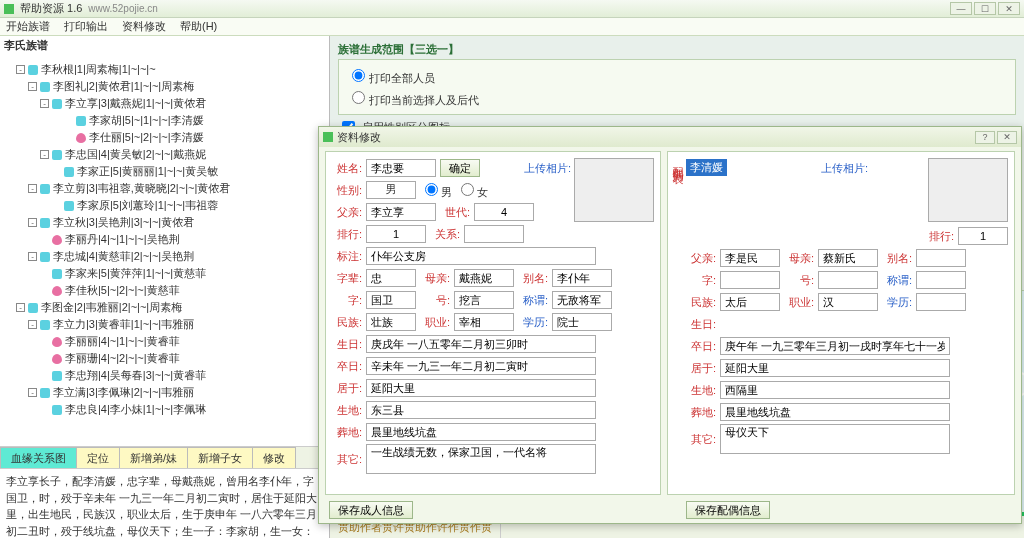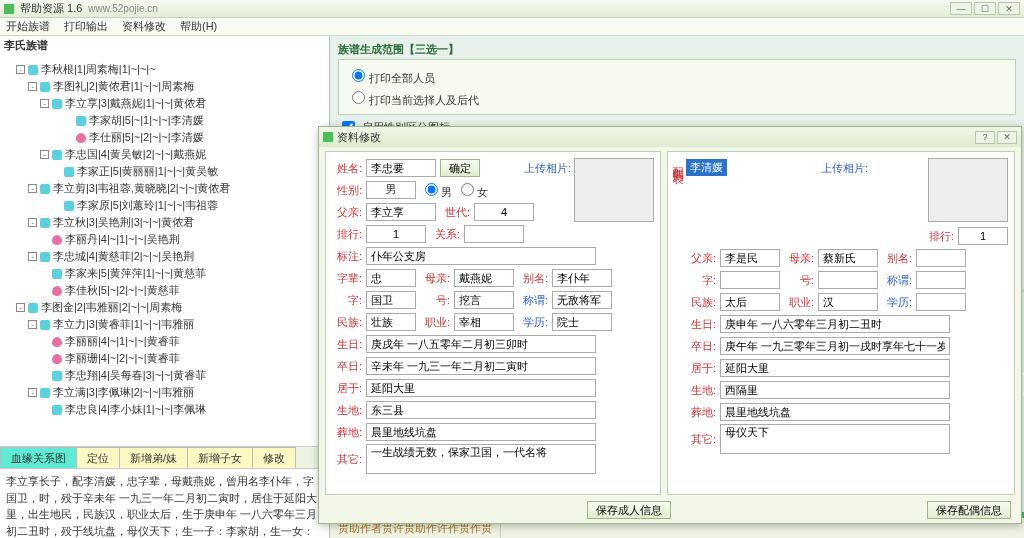--- a/index.html
+++ b/index.html
@@ -28,38 +28,38 @@
   .rp-title { margin:6px 8px 2px; font-weight:bold; color:#2b6f37;}
   .rp-box { margin:2px 8px; border:1px solid #bcd2b0; background:#f6faf1; padding:4px 8px;}
   .rp-box label{display:block; margin:2px 0;}
   .rp-box input[type=radio]{margin-right:4px;}
   .option-row{display:flex;align-items:center;gap:4px;margin:3px 8px;}
   .rp-warn { color:#c33; margin:2px 8px;}
   .rp-link { color:#2a60c8; margin:2px 8px; text-decoration:underline;}
   .chart { position:absolute; left:0; right:0; bottom:28px; height:220px; background:#dff2f6; border-top:1px solid #bcd2b0; padding:6px; overflow:hidden;}
   .chart .node { position:absolute; font-size:10px; line-height:1.1;}
   .chart .arr { position:absolute; width:26px; height:26px; border:2px solid #fff; border-radius:50%; background:rgba(255,255,255,.4); display:flex; align-items:center; justify-content:center; color:#999; font-size:14px;}
-  .footer{position:absolute;left:0;right:0;bottom:0;height:26px;background:#eef3e4;display:flex;align-items:center;gap:-1px;border-top:6px solid #22c55e;}
+  .footer{position:absolute;left:0;right:0;bottom:0;height:26px;background:#eef3e4;display:flex;align-items:center;gap:-1px;border-top:4px solid #22c55e;}
   .footer .seg{padding:4px 8px;border-right:1px solid #ccc;color:#a77a1e}
 
   
   .dlg { position:absolute; left:318px; top:90px; width:704px; height:398px; background:#f2f7ea; border:1px solid #9db78a; box-shadow:0 2px 8px rgba(0,0,0,.25);}
   .dlg-title { height:20px; background:linear-gradient(#f1f6e8,#dfeace); display:flex; align-items:center; padding:0 4px; gap:4px;}
   .dlg-title .wctrl{margin-left:auto;display:flex;gap:2px}
   .dlg-title .wctrl span{width:20px;height:13px;border:1px solid #b5c7a7;background:#edf3e6;display:flex;align-items:center;justify-content:center;font-size:9px;color:#666}
   .dlg-body { display:flex; height:352px; padding:4px 6px; gap:6px;}
   .panel { flex:1; border:1px solid #bcd2b0; background:#fff; padding:4px 6px; overflow:hidden; position:relative;}
   .frow { display:flex; align-items:center; gap:4px; margin:2px 0; min-height:20px;}
   .lbl { color:#c33; width:30px; text-align:right;}
   .lbl2 { color:#c33; width:30px; text-align:right;}
   .val, input.val, textarea.val { border:1px solid #aaa; height:18px; padding:0 4px; font-size:11px; background:#fff;}
   .w50{width:50px}.w60{width:60px}.w70{width:70px}.w230{width:230px}
   textarea.val{height:30px;resize:none;}
   .btn { border:1px solid #9db78a; background:linear-gradient(#f8fbf3,#e2edce); padding:1px 8px; height:18px; font-size:11px;}
-  .dlg-foot{height:22px;display:flex;justify-content:flex-end;gap:6px;padding:0 10px;align-items:center}
+  .dlg-foot{height:22px;display:flex;justify-content:flex-start;gap:23px;padding:0 10px;align-items:center}
   .blockhead{background:#2b72c9;color:#fff;padding:1px 4px;display:inline-block;margin-bottom:2px}
   .vlbl { writing-mode:vertical-rl; color:#c33; font-size:11px; letter-spacing:2px; position:absolute; left:2px; top:6px;}
   .panel.right-p { padding-left:18px;}
   .photo-box{border:1px solid #aaa;width:80px;height:64px;background:#eee;position:absolute;right:6px;top:6px}
   .blue{color:#2a60c8}
   .red{color:#c33}
 </style>
 </head>
 <body>
 
@@ -353,21 +353,20 @@
         <div class="frow">
           <span class="lbl">民族:</span>
             <input class="val w60" value="太后" style="">
           <span class="lbl2">职业:</span>
             <input class="val w60" value="汉" style="">
           <span class="lbl2 blue">学历:</span>
             <input class="val w50" style="">
         </div>
         <div class="frow">
             <span class="lbl">生日:</span>
-            <input class="val w230" value="庚申年 一八六零年三月初二丑时" style="">
           </div>
         <div class="frow">
             <span class="lbl">卒日:</span>
             <input class="val w230" value="庚午年 一九三零年三月初一戌时享年七十一岁" style="">
           </div>
         <div class="frow">
             <span class="lbl">居于:</span>
             <input class="val w230" value="延阳大里" style="">
           </div>
         <div class="frow">

